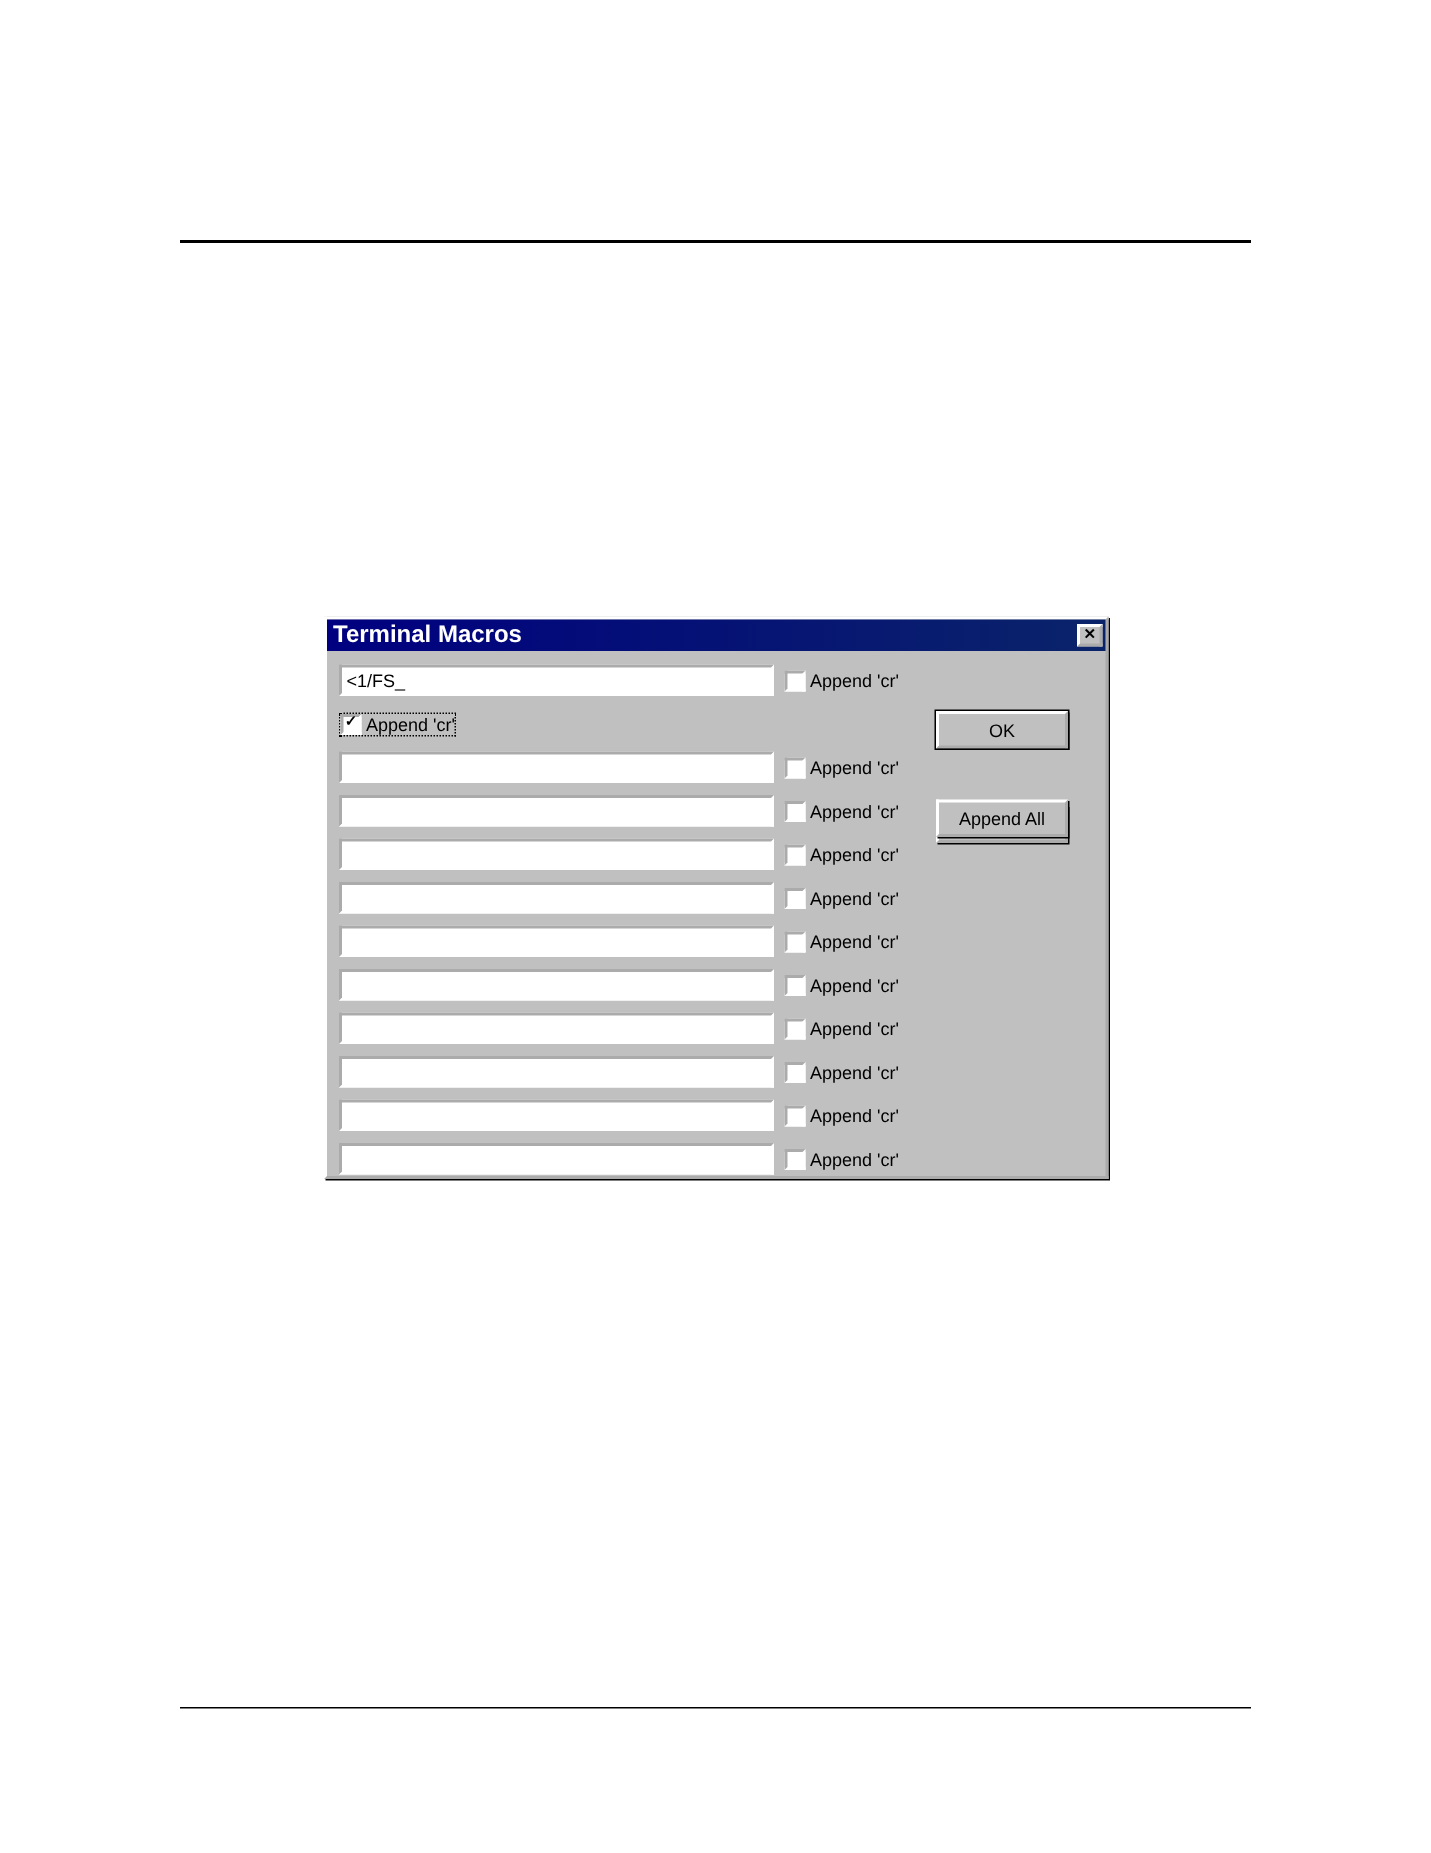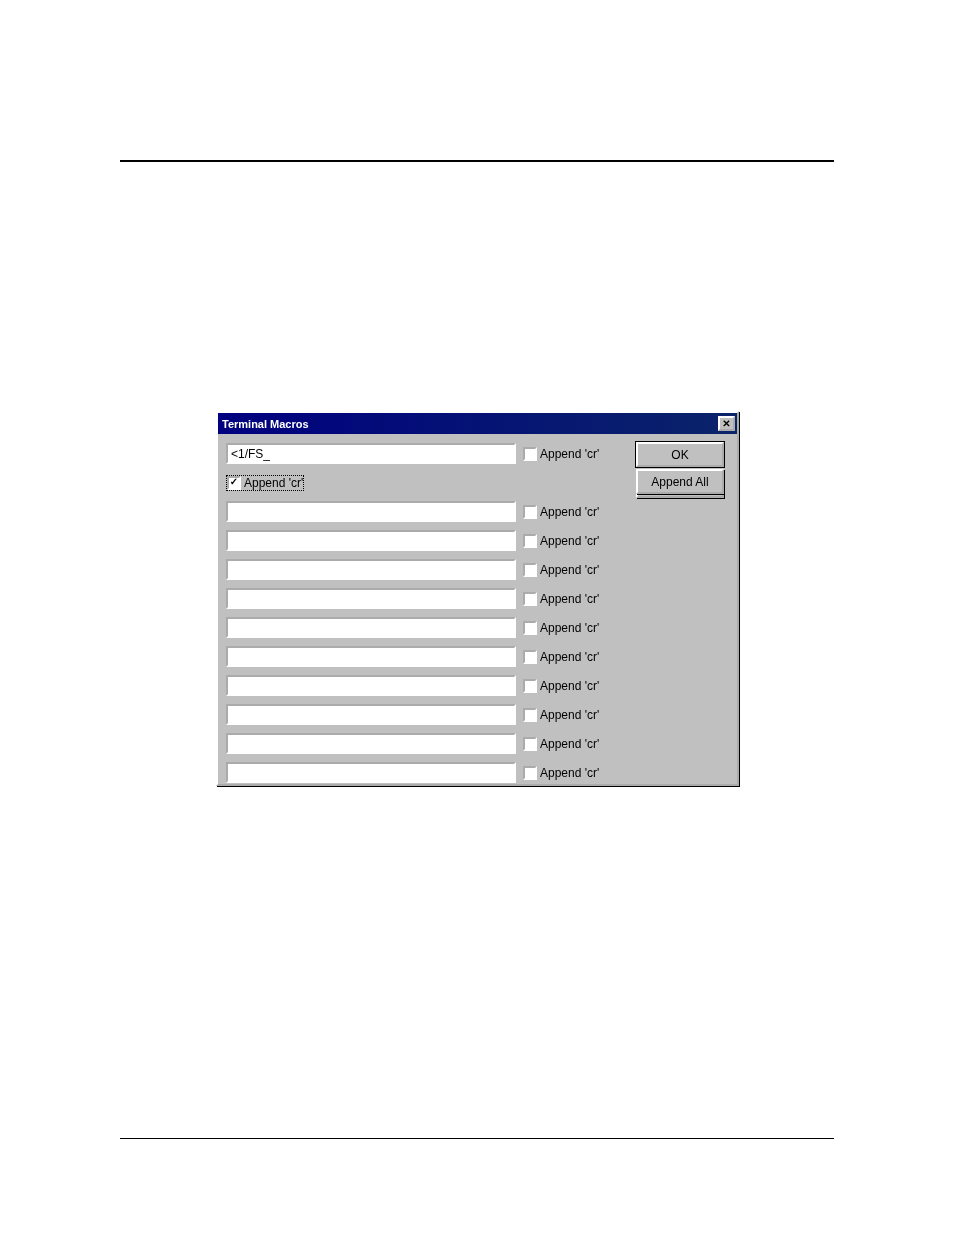--- a/index.html
+++ b/index.html
@@ -18,37 +18,37 @@
     border: 2px outset #fff;
     box-shadow: 1px 1px 0 #000;
   }
   .titlebar {
     height: 21px;
     background: linear-gradient(to right, #000080, #0a246a);
     display: flex; align-items: center; justify-content: space-between;
     padding: 0 2px 0 4px;
   }
   .titlebar-title {
-    color: #fff; font-weight: bold; font-size: 11px;
+    color: #fff; font-weight: bold; font-size: 16px;
   }
   .close-btn {
     width: 17px; height: 15px;
     background: #c0c0c0;
     border: 2px outset #fff;
     display: flex; align-items: center; justify-content: center;
     font-size: 10px; font-weight: bold; color: #000;
     line-height: 1;
     cursor: default;
   }
 
   .dialog-body {
     position: relative;
     padding: 8px;
     display: flex;
-    gap: 14px;
+    gap: 2px;
   }
   .rows {
     width: 388px;
     display: flex; flex-direction: column; gap: 6px;
   }
   .row {
     display: flex; align-items: center; gap: 6px;
     height: 23px;
   }
   .macro-input {
@@ -87,21 +87,21 @@
     position: relative;
     height: 100%;
   }
   .win-btn {
     width: 88px; height: 25px;
     background: #c0c0c0;
     border: 2px outset #fff;
     box-shadow: 1px 1px 0 #000;
     font-size: 12px; font-family: inherit;
     cursor: default;
-    display: flex; align-items: center; justify-content: center;
+    display: flex; align-items: center; justify-content: center; margin-top: 32px;
   }
   .win-btn.default {
     outline: 1px solid #000;
   }
   .clear-btn-wrap {
     position: absolute;
     bottom: 4px;
     left: 8px;
   }
 </style>

